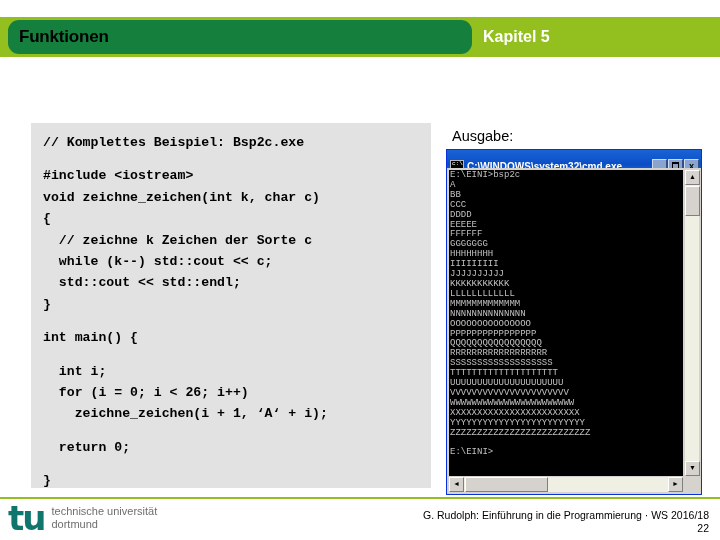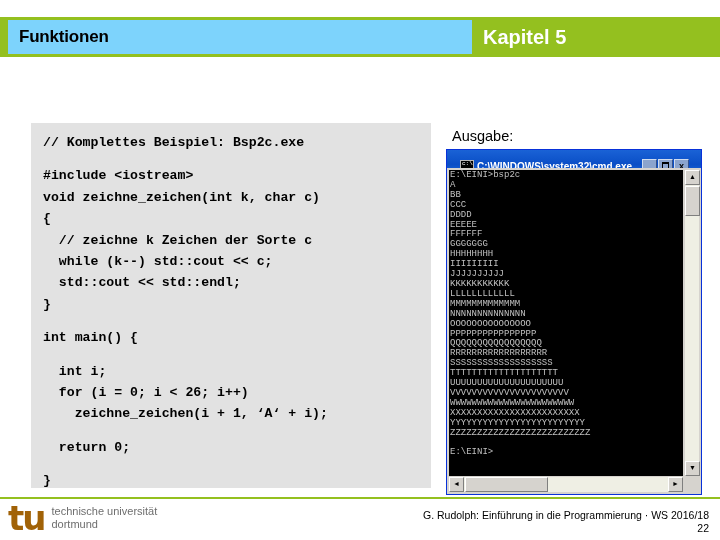--- a/index.html
+++ b/index.html
@@ -19,38 +19,39 @@
   #header {
     position: absolute;
     left: 0; top: 17px;
     width: 720px; height: 40px;
     background: #94c01f;
   }
   #header-title-box {
     position: absolute;
     left: 8px; top: 3px;
     width: 464px; height: 34px;
-    background: #7dd3fc;
+    background: #15803d;
     display: flex;
     align-items: center;
+    border-radius: 11px;
   }
   #header-title {
     font-size: 17px;
     font-weight: bold;
     color: #000000;
     padding-left: 11px;
     letter-spacing: -0.2px;
   }
   #header-chapter {
     position: absolute;
     left: 483px; top: 0;
     height: 40px;
     display: flex;
     align-items: center;
-    font-size: 20px;
+    font-size: 16px;
     font-weight: bold;
     color: #ffffff;
   }
 
   
   #subtitle {
     position: absolute;
     left: 33px; top: 86px;
     font-size: 14.5px;
     font-weight: bold;
@@ -93,21 +94,21 @@
     background: #d6d3ce;
     border: 1px solid #0831d9;
     box-sizing: border-box;
   }
   #console-titlebar {
     position: relative;
     height: 32px;
     background: linear-gradient(to bottom, #1a62d6 0%, #0a4ec6 45%, #2b7bea 100%);
     display: flex;
     align-items: center;
-    padding: 0 12px;
+    padding: 0 2px;
   }
   #console-icon {
     width: 14px; height: 12px;
     background: #000000;
     border: 1px solid #b8b8b8;
     box-sizing: border-box;
     margin: 0 3px 0 1px;
     position: relative;
     flex: none;
   }
@@ -247,21 +248,21 @@
   }
   #logo {
     position: absolute;
     left: 8px; top: 503px;
     display: flex;
     align-items: center;
   }
   #logo-tu {
     font-size: 34px;
     font-weight: bold;
-    color: #a16207;
+    color: #0f766e;
     line-height: 30px;
     letter-spacing: -2px;
     font-family: "DejaVu Sans", sans-serif;
   }
   #logo-text {
     margin-left: 7px;
     color: #6e6e6e;
     font-size: 11px;
     line-height: 13px;
   }

